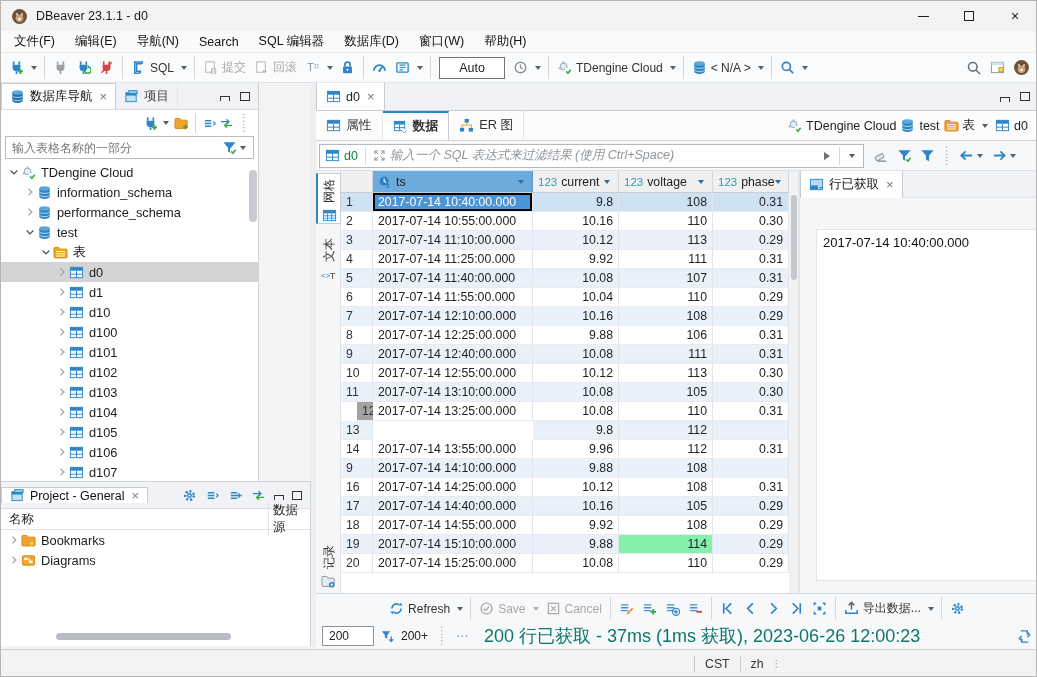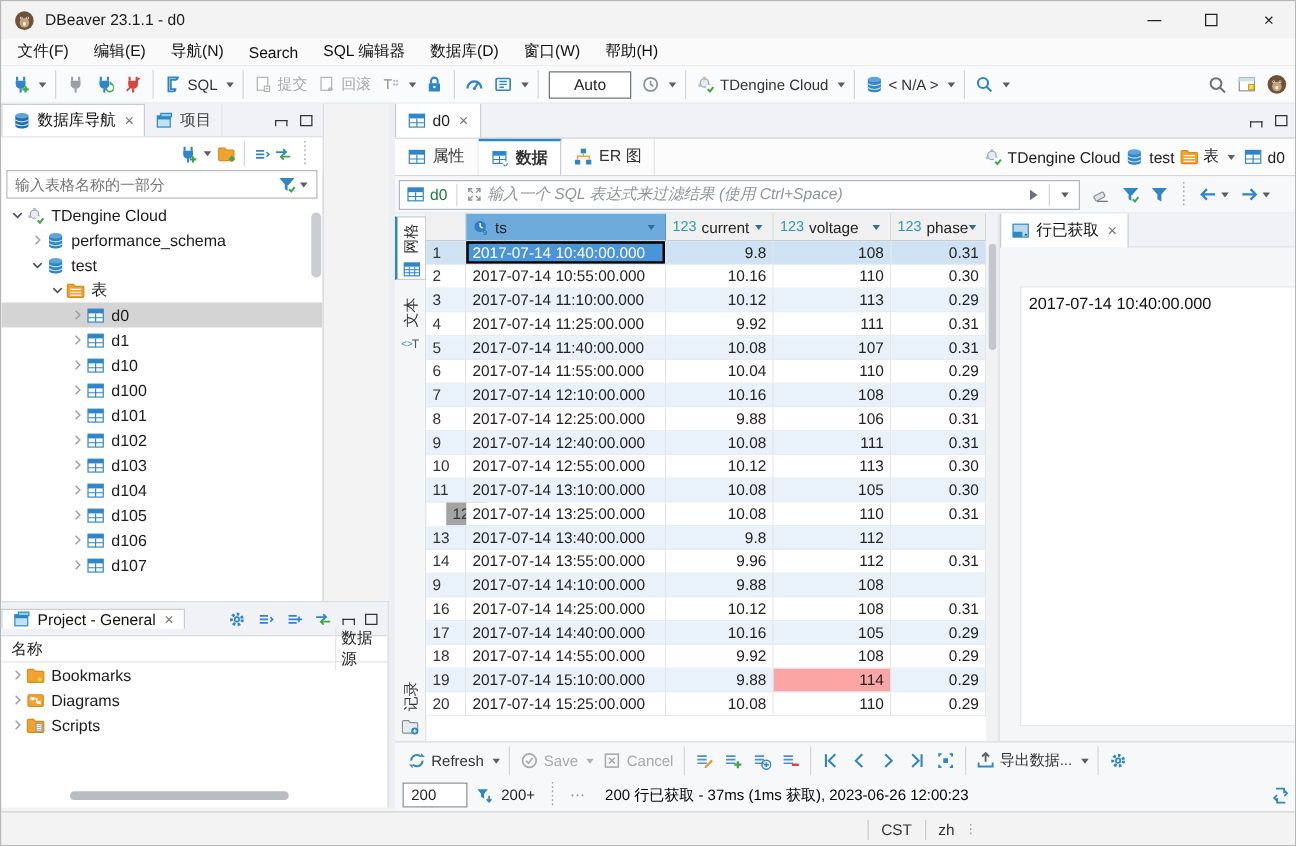--- a/index.html
+++ b/index.html
@@ -78,24 +78,24 @@
   .num{justify-content:flex-end;}
   .rown{color:#333;background:#fff;}
   .gscroll{position:absolute;left:473px;top:0;width:10px;height:422px;background:#f1f2f4;border-right:1px solid #e3e6e9;}
   .gthumb{position:absolute;left:2px;top:24px;width:6px;height:85px;background:#c4c8cd;border-radius:3px;}
   
   .vviewer{position:absolute;left:483px;top:0;width:527px;height:422px;background:#f4f6f8;border-left:1px solid #dfe2e6;}
   .vv-tabbar{height:27px;display:flex;align-items:center;background:#f0f2f5;border-bottom:1px solid #e0e3e7;}
   .vv-toolbar{height:26px;display:flex;align-items:center;justify-content:flex-end;gap:4px;padding-right:8px;}
   .vv-content{position:absolute;left:16px;top:58px;right:14px;bottom:12px;background:#fff;border:1px solid #e3e6e9;padding:5px 6px;font-size:13px;color:#111;}
   
-  .res-toolbar{left:315px;top:592px;width:722px;height:30px;background:#f7f8fa;border-top:1px solid #d8dbdf;display:flex;align-items:center;padding:0 6px;}
+  .res-toolbar{left:315px;top:592px;width:722px;height:30px;background:#f7f8fa;border-top:1px solid #d8dbdf;display:flex;align-items:center;padding:0 6px;justify-content:center;}
   .res-status{left:315px;top:622px;width:722px;height:26px;background:#f7f8fa;display:flex;align-items:center;padding:0 6px;gap:6px;}
   .fetch-input{width:52px;height:20px;border:1px solid #8f959b;background:#fff;display:flex;align-items:center;padding-left:6px;font-size:12px;}
-  .status-msg{color:#000000;font-size:12px;margin-left:10px;white-space:nowrap;}
+  .status-msg{color:#0f766e;font-size:18px;margin-left:10px;white-space:nowrap;}
   
   .statusbar{left:0;top:648px;width:1037px;height:29px;background:#f3f3f3;border-top:1px solid #d2d2d2;display:flex;align-items:center;font-size:12.3px;color:#333;}
   .sb-sep{width:1px;height:16px;background:#c9c9c9;margin:0 10px;}
   .splitterv{left:310px;top:82px;width:5px;height:563px;background:#eceef1;}
 </style>
 </head>
 <body>
 
 <div class="app">
 
@@ -426,20 +426,35 @@
               <path d="M6 3.5 10.5 8 6 12.5" fill="none" stroke="#9aa0a6" stroke-width="1.6"></path>
             </svg>
           </span>
           <span class="icon">
             <svg width="15" height="15" viewBox="0 0 16 16">
               <path d="M2.4 3.8v8.4c0 1.5 2.5 2.6 5.6 2.6s5.6-1.1 5.6-2.6V3.8" fill="#2e86c8"></path>
               <ellipse cx="8" cy="3.8" rx="5.6" ry="2.4" fill="#5fa5da"></ellipse>
               <path d="M2.4 7.3c1.2 1.2 3.2 1.7 5.6 1.7s4.4-.5 5.6-1.7M2.4 10.7c1.2 1.2 3.2 1.7 5.6 1.7s4.4-.5 5.6-1.7" stroke="#bfe0f2" fill="none" stroke-width="1"></path>
             </svg>
           </span>
+          <span class="tlabel">information_schema</span>
+        </div>
+        <div class="trow" style="padding-left: 22px;">
+          <span class="chev">
+            <svg width="12" height="12" viewBox="0 0 16 16">
+              <path d="M6 3.5 10.5 8 6 12.5" fill="none" stroke="#9aa0a6" stroke-width="1.6"></path>
+            </svg>
+          </span>
+          <span class="icon">
+            <svg width="15" height="15" viewBox="0 0 16 16">
+              <path d="M2.4 3.8v8.4c0 1.5 2.5 2.6 5.6 2.6s5.6-1.1 5.6-2.6V3.8" fill="#2e86c8"></path>
+              <ellipse cx="8" cy="3.8" rx="5.6" ry="2.4" fill="#5fa5da"></ellipse>
+              <path d="M2.4 7.3c1.2 1.2 3.2 1.7 5.6 1.7s4.4-.5 5.6-1.7M2.4 10.7c1.2 1.2 3.2 1.7 5.6 1.7s4.4-.5 5.6-1.7" stroke="#bfe0f2" fill="none" stroke-width="1"></path>
+            </svg>
+          </span>
           <span class="tlabel">performance_schema</span>
         </div>
         <div class="trow" style="padding-left: 22px;">
           <span class="chev">
             <svg width="12" height="12" viewBox="0 0 16 16">
               <path d="M3.5 6 8 10.5 12.5 6" fill="none" stroke="#4a4f55" stroke-width="1.6"></path>
             </svg>
           </span>
           <span class="icon">
             <svg width="15" height="15" viewBox="0 0 16 16">
@@ -703,35 +718,20 @@
           </span>
           <span class="icon">
             <svg width="15" height="15" viewBox="0 0 16 16">
               <rect x="1.5" y="3" width="13" height="10" rx="1" fill="#f0a330" stroke="#d98b12"></rect>
               <rect x="3.5" y="5" width="3.4" height="2.6" fill="#fff"></rect>
               <rect x="9" y="8.2" width="3.4" height="2.6" fill="#fff"></rect>
               <path d="M6.9 6.3h2.1v3h-.9" stroke="#fff" fill="none"></path>
             </svg>
           </span>
           <span class="tlabel">Diagrams</span>
-        </div>
-        <div class="trow" style="padding-left: 6px;">
-          <span class="chev">
-            <svg width="12" height="12" viewBox="0 0 16 16">
-              <path d="M6 3.5 10.5 8 6 12.5" fill="none" stroke="#9aa0a6" stroke-width="1.6"></path>
-            </svg>
-          </span>
-          <span class="icon">
-            <svg width="15" height="15" viewBox="0 0 16 16">
-              <path d="M1 3.6a1 1 0 0 1 1-1h4.2L7.6 4.4H14a1 1 0 0 1 1 1v7.4a1 1 0 0 1-1 1H2a1 1 0 0 1-1-1z" fill="#f0a330" stroke="#d98b12"></path>
-              <rect x="8.4" y="6.2" width="5" height="6.6" fill="#fff" stroke="#999"></rect>
-              <path d="M9.4 8h3M9.4 9.6h3M9.4 11.2h3" stroke="#9ab" stroke-width=".8"></path>
-            </svg>
-          </span>
-          <span class="tlabel">Scripts</span>
         </div>
       </div>
   </div>
 
   <div class="abs splitterv"></div>
 
   <div class="abs editor-tabbar">
     <div class="etab">
       <span class="icon">
           <svg width="15" height="15" viewBox="0 0 16 16">
@@ -1004,21 +1004,20 @@
         <div class="gcell " style="left: 32px; top: 212px; width: 160px; height: 19px; background: rgb(233, 241, 250);">2017-07-14 13:10:00.000</div>
         <div class="gcell num" style="left: 192px; top: 212px; width: 86px; height: 19px; background: rgb(233, 241, 250);">10.08</div>
         <div class="gcell num" style="left: 278px; top: 212px; width: 94px; height: 19px; background: rgb(233, 241, 250);">105</div>
         <div class="gcell num" style="left: 372px; top: 212px; width: 76px; height: 19px; background: rgb(233, 241, 250);">0.30</div>
         <div class="gcell rown" style="left: 0px; top: 231px; width: 32px; height: 19px; background: #a3a3a3; margin-left: 16px;">12</div>
         <div class="gcell " style="left: 32px; top: 231px; width: 160px; height: 19px; background: rgb(255, 255, 255);">2017-07-14 13:25:00.000</div>
         <div class="gcell num" style="left: 192px; top: 231px; width: 86px; height: 19px; background: rgb(255, 255, 255);">10.08</div>
         <div class="gcell num" style="left: 278px; top: 231px; width: 94px; height: 19px; background: rgb(255, 255, 255);">110</div>
         <div class="gcell num" style="left: 372px; top: 231px; width: 76px; height: 19px; background: rgb(255, 255, 255);">0.31</div>
         <div class="gcell rown" style="left: 0px; top: 250px; width: 32px; height: 19px; background: rgb(233, 241, 250);">13</div>
-        <div class="gcell " style="left: 32px; top: 250px; width: 160px; height: 19px; background: rgb(233, 241, 250);">2017-07-14 13:40:00.000</div>
         <div class="gcell num" style="left: 192px; top: 250px; width: 86px; height: 19px; background: rgb(233, 241, 250);">9.8</div>
         <div class="gcell num" style="left: 278px; top: 250px; width: 94px; height: 19px; background: rgb(233, 241, 250);">112</div>
         <div class="gcell num" style="left: 372px; top: 250px; width: 76px; height: 19px; background: rgb(233, 241, 250);"></div>
         <div class="gcell rown" style="left: 0px; top: 269px; width: 32px; height: 19px; background: rgb(255, 255, 255);">14</div>
         <div class="gcell " style="left: 32px; top: 269px; width: 160px; height: 19px; background: rgb(255, 255, 255);">2017-07-14 13:55:00.000</div>
         <div class="gcell num" style="left: 192px; top: 269px; width: 86px; height: 19px; background: rgb(255, 255, 255);">9.96</div>
         <div class="gcell num" style="left: 278px; top: 269px; width: 94px; height: 19px; background: rgb(255, 255, 255);">112</div>
         <div class="gcell num" style="left: 372px; top: 269px; width: 76px; height: 19px; background: rgb(255, 255, 255);">0.31</div>
         <div class="gcell rown" style="left: 0px; top: 288px; width: 32px; height: 19px; background: rgb(233, 241, 250);">9</div>
         <div class="gcell " style="left: 32px; top: 288px; width: 160px; height: 19px; background: rgb(233, 241, 250);">2017-07-14 14:10:00.000</div>
@@ -1036,21 +1035,21 @@
         <div class="gcell num" style="left: 278px; top: 326px; width: 94px; height: 19px; background: rgb(233, 241, 250);">105</div>
         <div class="gcell num" style="left: 372px; top: 326px; width: 76px; height: 19px; background: rgb(233, 241, 250);">0.29</div>
         <div class="gcell rown" style="left: 0px; top: 345px; width: 32px; height: 19px; background: rgb(255, 255, 255);">18</div>
         <div class="gcell " style="left: 32px; top: 345px; width: 160px; height: 19px; background: rgb(255, 255, 255);">2017-07-14 14:55:00.000</div>
         <div class="gcell num" style="left: 192px; top: 345px; width: 86px; height: 19px; background: rgb(255, 255, 255);">9.92</div>
         <div class="gcell num" style="left: 278px; top: 345px; width: 94px; height: 19px; background: rgb(255, 255, 255);">108</div>
         <div class="gcell num" style="left: 372px; top: 345px; width: 76px; height: 19px; background: rgb(255, 255, 255);">0.29</div>
         <div class="gcell rown" style="left: 0px; top: 364px; width: 32px; height: 19px; background: rgb(233, 241, 250);">19</div>
         <div class="gcell " style="left: 32px; top: 364px; width: 160px; height: 19px; background: rgb(233, 241, 250);">2017-07-14 15:10:00.000</div>
         <div class="gcell num" style="left: 192px; top: 364px; width: 86px; height: 19px; background: rgb(233, 241, 250);">9.88</div>
-        <div class="gcell num" style="left: 278px; top: 364px; width: 94px; height: 19px; background: #fca5a5;">114</div>
+        <div class="gcell num" style="left: 278px; top: 364px; width: 94px; height: 19px; background: #86efac;">114</div>
         <div class="gcell num" style="left: 372px; top: 364px; width: 76px; height: 19px; background: rgb(233, 241, 250);">0.29</div>
         <div class="gcell rown" style="left: 0px; top: 383px; width: 32px; height: 19px; background: rgb(255, 255, 255);">20</div>
         <div class="gcell " style="left: 32px; top: 383px; width: 160px; height: 19px; background: rgb(255, 255, 255);">2017-07-14 15:25:00.000</div>
         <div class="gcell num" style="left: 192px; top: 383px; width: 86px; height: 19px; background: rgb(255, 255, 255);">10.08</div>
         <div class="gcell num" style="left: 278px; top: 383px; width: 94px; height: 19px; background: rgb(255, 255, 255);">110</div>
         <div class="gcell num" style="left: 372px; top: 383px; width: 76px; height: 19px; background: rgb(255, 255, 255);">0.29</div>
       </div>
     <div class="gscroll">
         <div class="gthumb"></div>
       </div>

